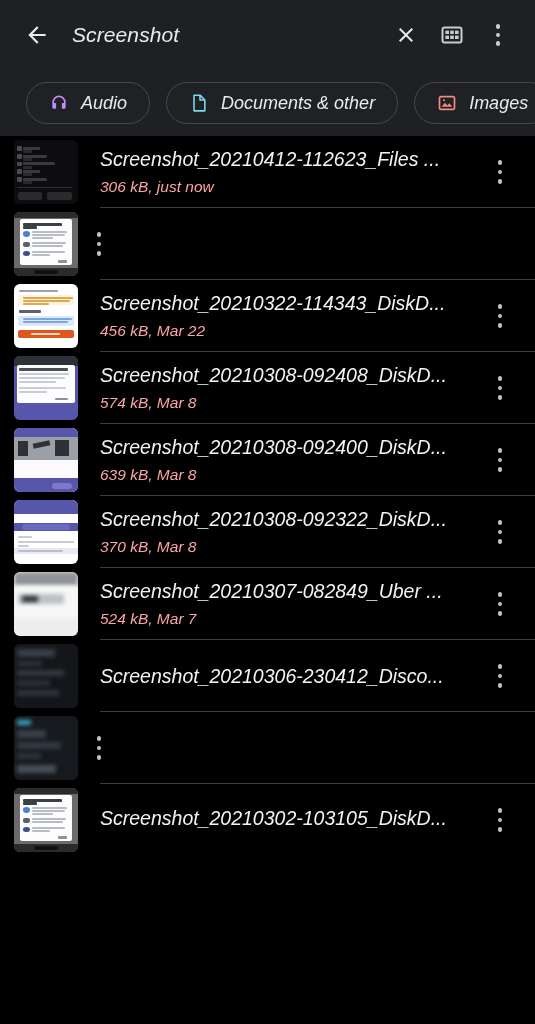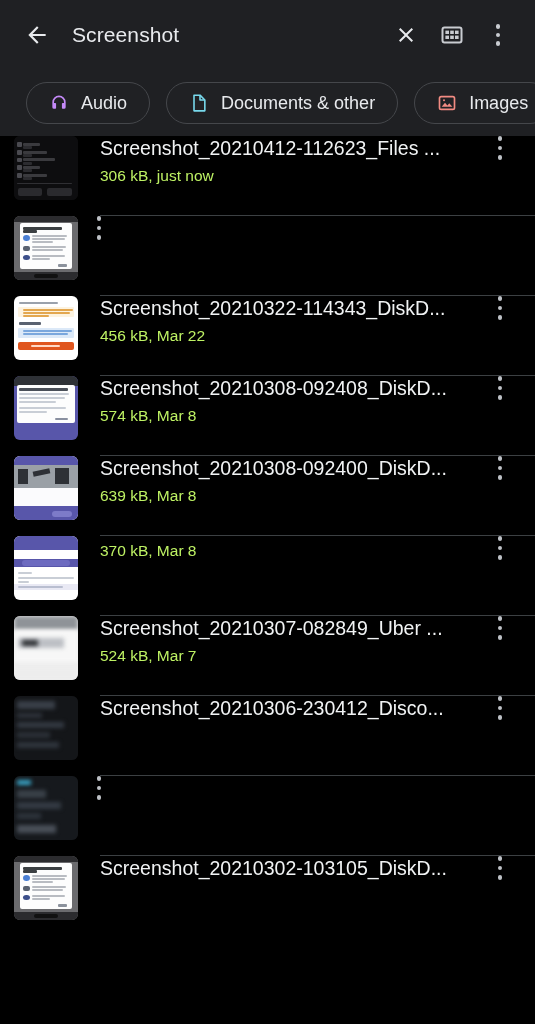--- a/index.html
+++ b/index.html
@@ -2,21 +2,21 @@
 <html><head>
 <meta charset="utf-8">
 <style>
   * { margin:0; padding:0; box-sizing:border-box; }
   html, body {
     width:535px; height:1024px;
     background:#000;
     font-family:"Liberation Sans", sans-serif;
     overflow:hidden;
   }
-  #app { position:relative; width:535px; height:1024px; background:#000; }
+  #app { position:relative; width:535px; height:1024px; background:#000;font-style:italic; }
 
   
   .appbar {
     height:70px; background:#1f2023;
     display:flex; align-items:center; padding:0 14px;
   }
   .iconbtn {
     width:46px; height:46px; flex:none;
     display:flex; align-items:center; justify-content:center;
     border-radius:50%;
@@ -39,34 +39,34 @@
     display:flex; align-items:center; gap:12px;
     padding:0 22px;
     border:1px solid #45474b; border-radius:21px;
     background:#202124; color:#e8eaed; font-size:18px;
   }
   .chip .cicon { width:20px; height:20px; flex:none; display:block; }
 
   
   .list { background:#000; }
   .row {
-    position:relative; height:80px;
-    display:flex; padding:0 14px;
+    position:relative; height:72px;
+    display:flex; align-items:center; padding:0 14px;
   }
   .thumb {
     width:64px; height:64px; flex:none;
     border-radius:6px; overflow:hidden;
     background:#111; position:relative;
   }
   .meta { flex:1 1 auto; min-width:0; margin-left:22px; padding-right:6px; }
   .fname {
     color:#f1f3f4; font-size:19.5px; line-height:25px;
     white-space:nowrap; overflow:hidden; text-overflow:clip;
   }
-  .fsub { color:#bef264; font-size:15.5px; line-height:22px; margin-top:4px; }
+  .fsub { color:#fca5a5; font-size:15.5px; line-height:22px; margin-top:4px; }
   .rowmenu { width:42px; flex:none; display:flex; justify-content:center; }
   .rowmenu i { width:4.5px; height:4.5px; border-radius:50%; background:#bdc1c6; display:block; }
   .rowmenu .dots { gap:5px; }
   .divider {
     position:absolute; left:100px; right:0; bottom:0;
     height:1px; background:#3c4043;
   }
 
   
   .t-dark { background:#0d0d0f; }
@@ -331,20 +331,21 @@
             <span class="top" style="top:36%;height:13%"></span>
             <span class="srch" style="left:12%;top:38%;width:76%;height:9%;background:#6d6bc0"></span>
             <span class="ln" style="left:6%;top:56%;width:22%"></span>
             <span class="ln" style="left:6%;top:64%;width:88%"></span>
             <span class="ln" style="left:6%;top:71%;width:18%"></span>
             <span style="position:absolute;left:0;right:0;top:75%;height:9%;background:#e9e9f4"></span>
             <span class="ln" style="left:6%;top:78%;width:70%;background:#b9bed0"></span>
           </div>
         </div>
         <div class="meta">
+          <div class="fname">Screenshot_20210308-092322_DiskD...</div>
           <div class="fsub">370 kB, Mar 8</div>
         </div>
         <div class="rowmenu">
           <span class="dots">
             <i></i>
             <i></i>
             <i></i>
           </span>
         </div>
         <div class="divider"></div>

